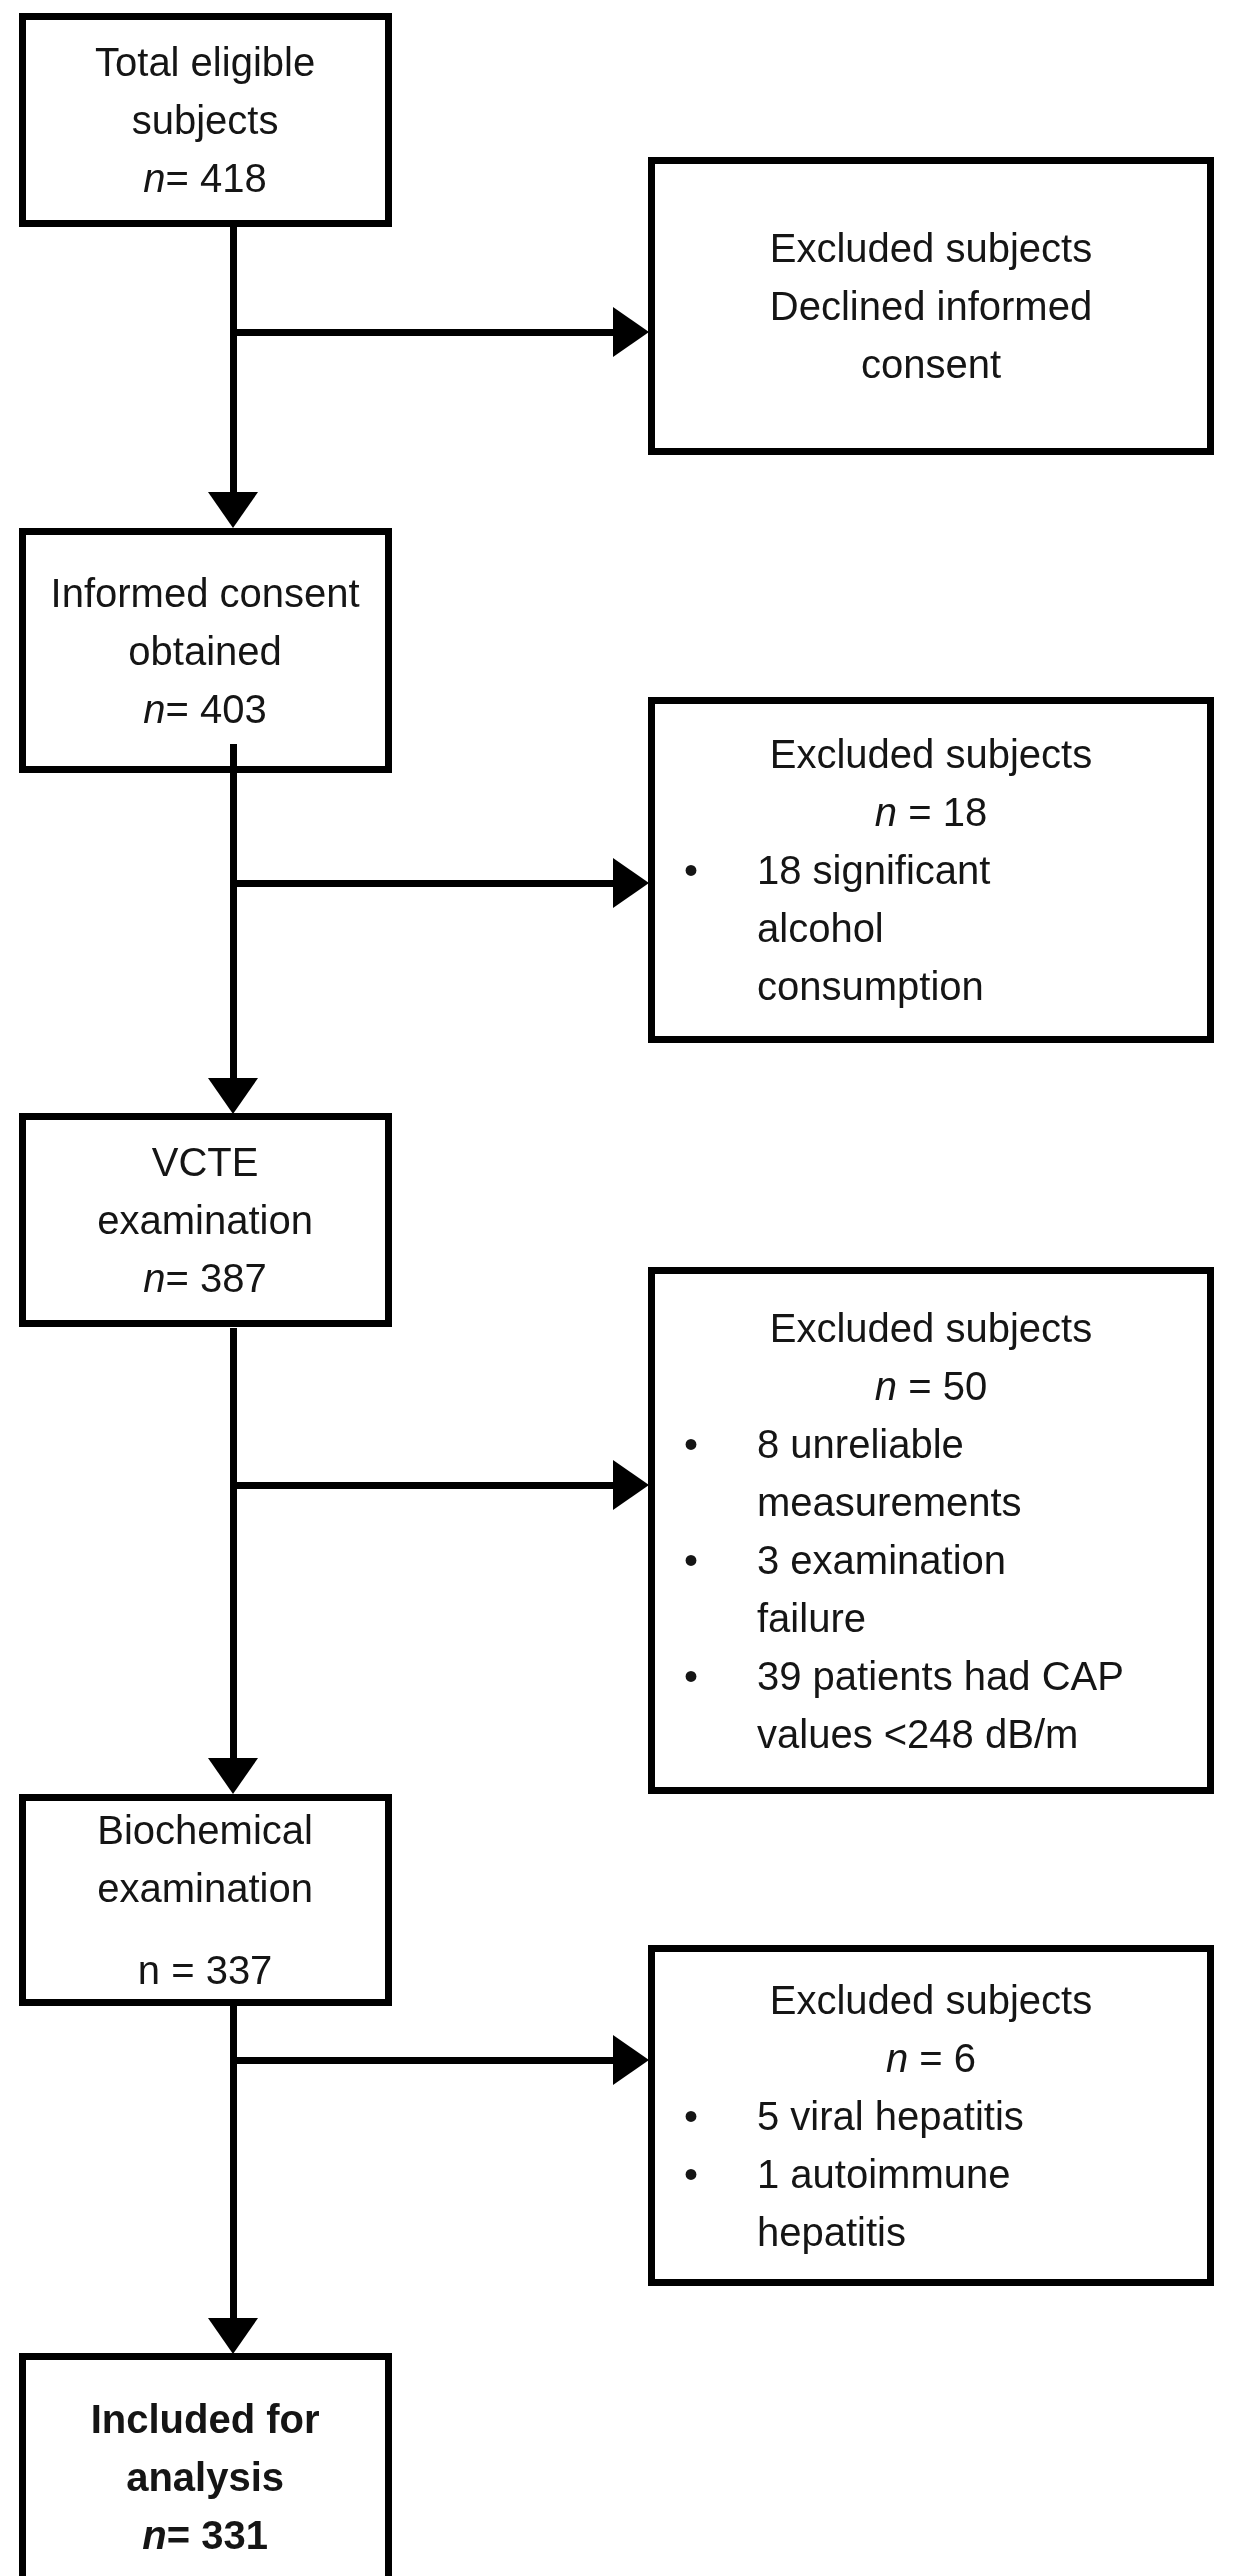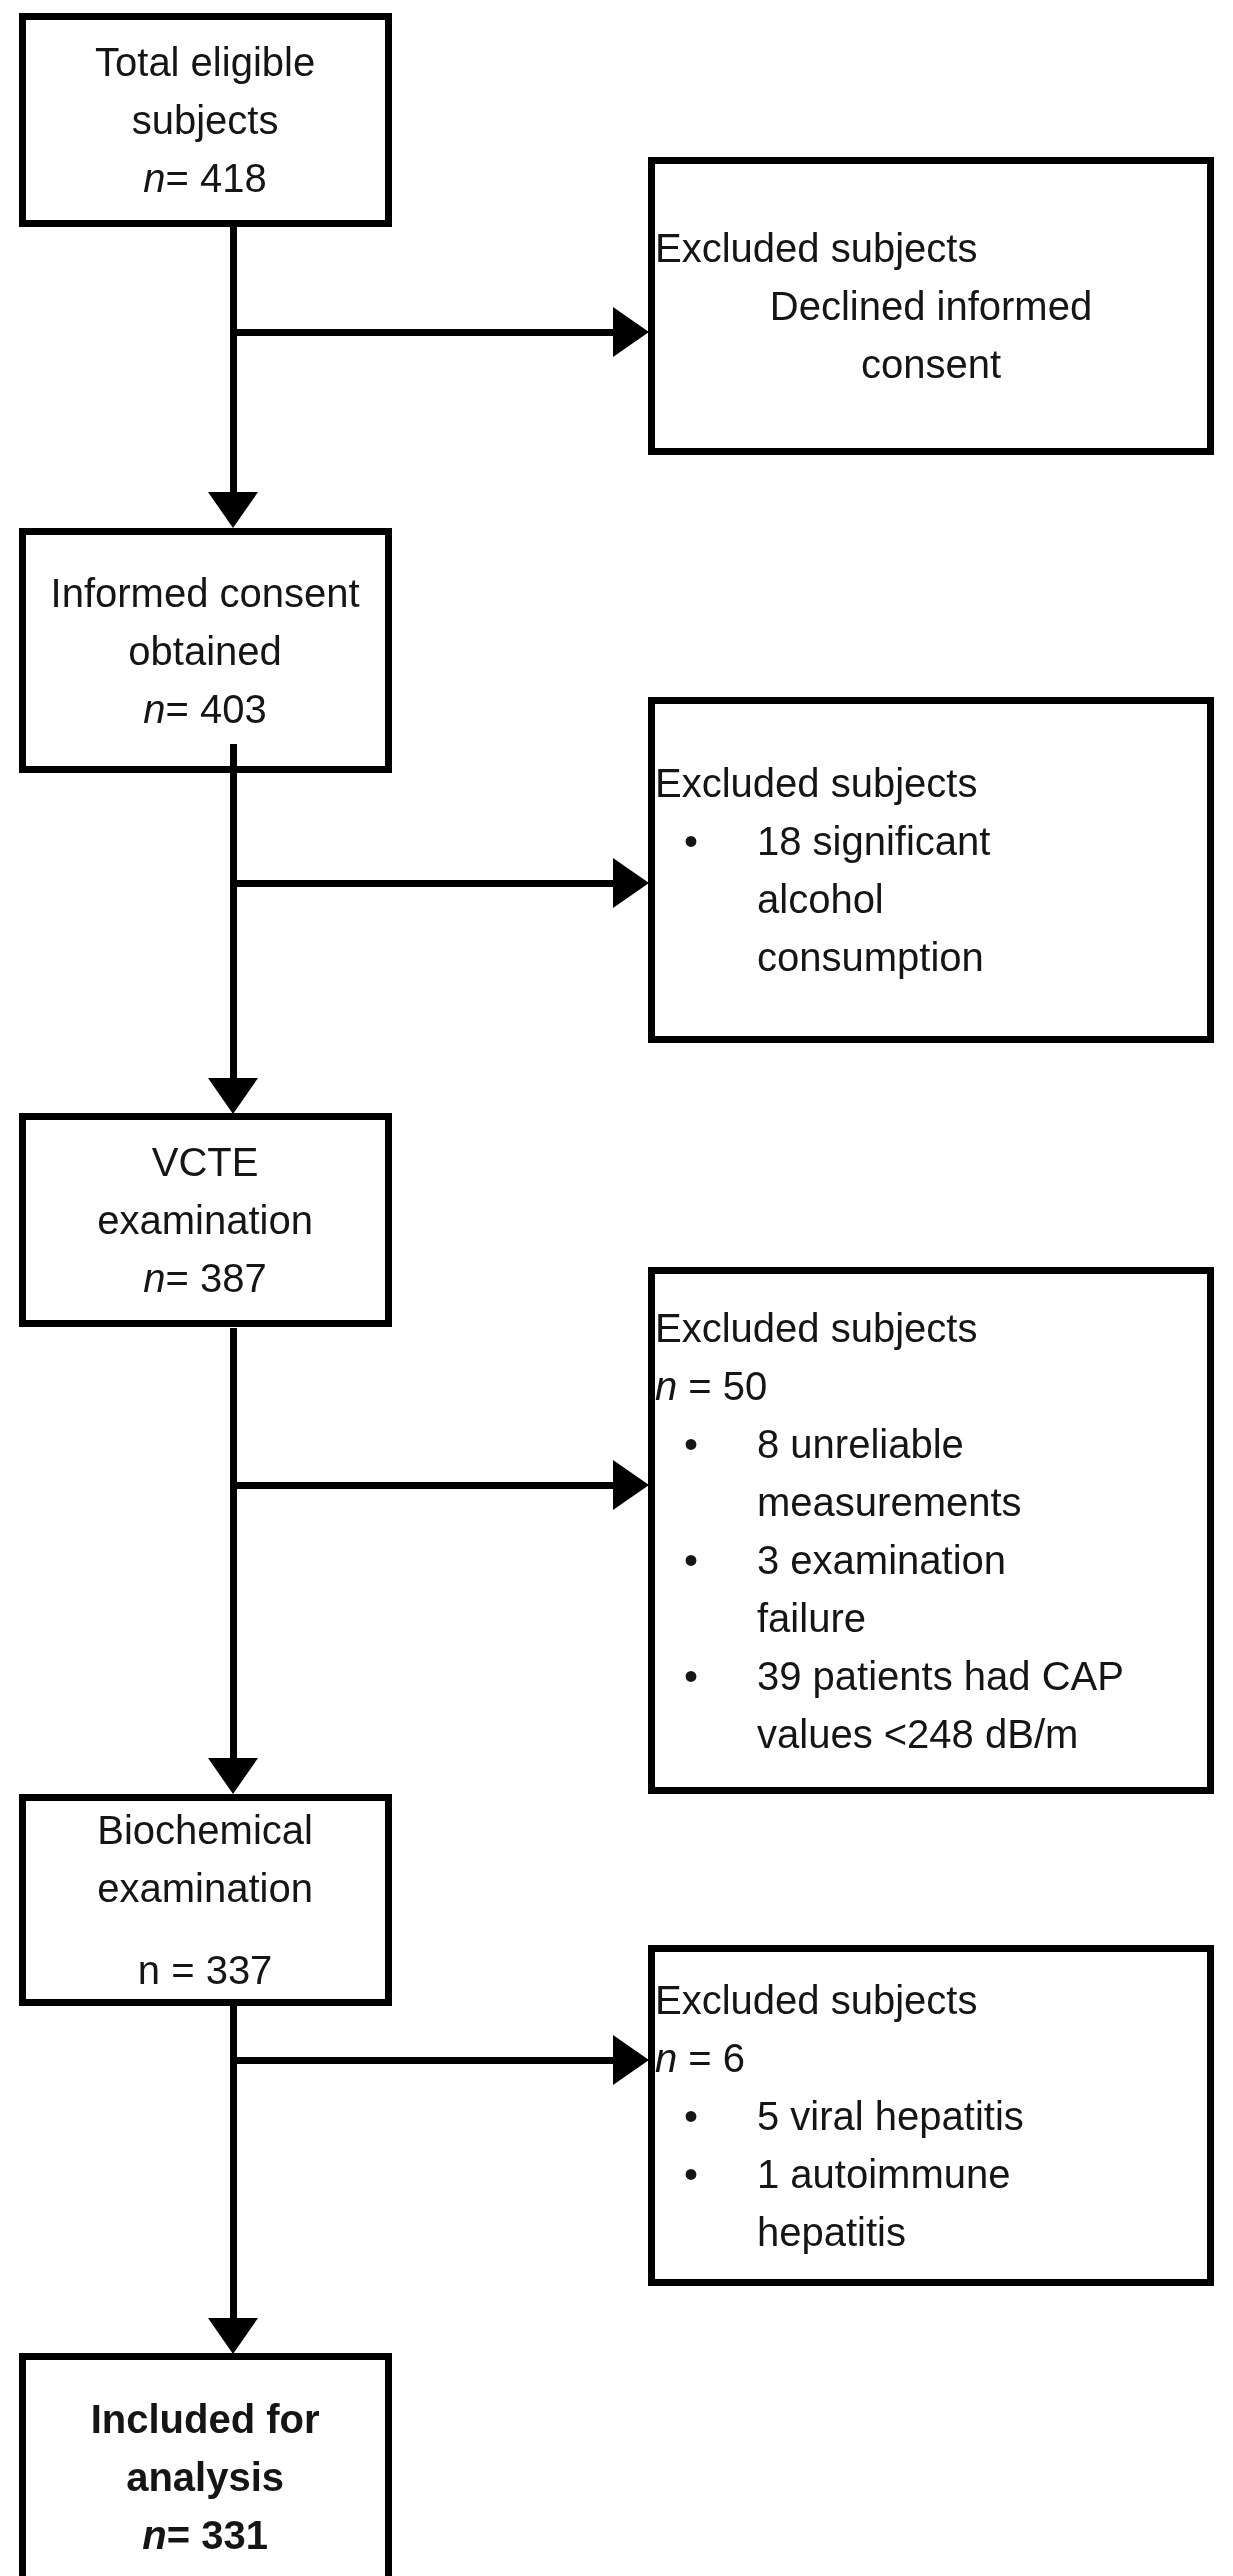--- a/index.html
+++ b/index.html
@@ -19,21 +19,21 @@
     flex-direction:column;
     justify-content:center;
     font-size:40px;
     line-height:58px;
   }
   .lbox{left:18.6px;width:373px;align-items:center;text-align:center;}
   .rbox{left:648px;width:566px;}
   .title{white-space:pre-line;}
   .nline{white-space:pre;}
   .it{font-style:italic;}
-  .rhead,.rn{text-align:left;}
+  .rhead,.rn{text-align:center;}
   .body-center{text-align:center;white-space:pre-line;}
   .bullet{display:flex;align-items:flex-start;text-align:left;padding-left:29px;}
   .marker{width:73px;flex:0 0 73px;}
   .btext{white-space:pre-line;}
   .vline,.hline{position:absolute;background:#000000;}
   .vline{left:230px;width:6.8px;}
   .hline{left:230px;height:6.8px;}
   .arrow-down{
     position:absolute;width:0;height:0;
     border-left:25.4px solid transparent;
@@ -111,20 +111,21 @@
   </div>
 
   <div class="box rbox" id="rb0">
     <div class="rhead">Excluded subjects</div>
     <div class="body-center">Declined informed
 consent</div>
   </div>
 
   <div class="box rbox" id="rb1">
     <div class="rhead">Excluded subjects</div>
+    <div class="nline rn"><span class="it">n</span><span> = 18</span></div>
     <div class="bullet">
       <span class="marker">•</span>
       <span class="btext">18 significant
 alcohol
 consumption</span>
     </div>
   </div>
 
   <div class="box rbox" id="rb2">
     <div class="rhead">Excluded subjects</div>

